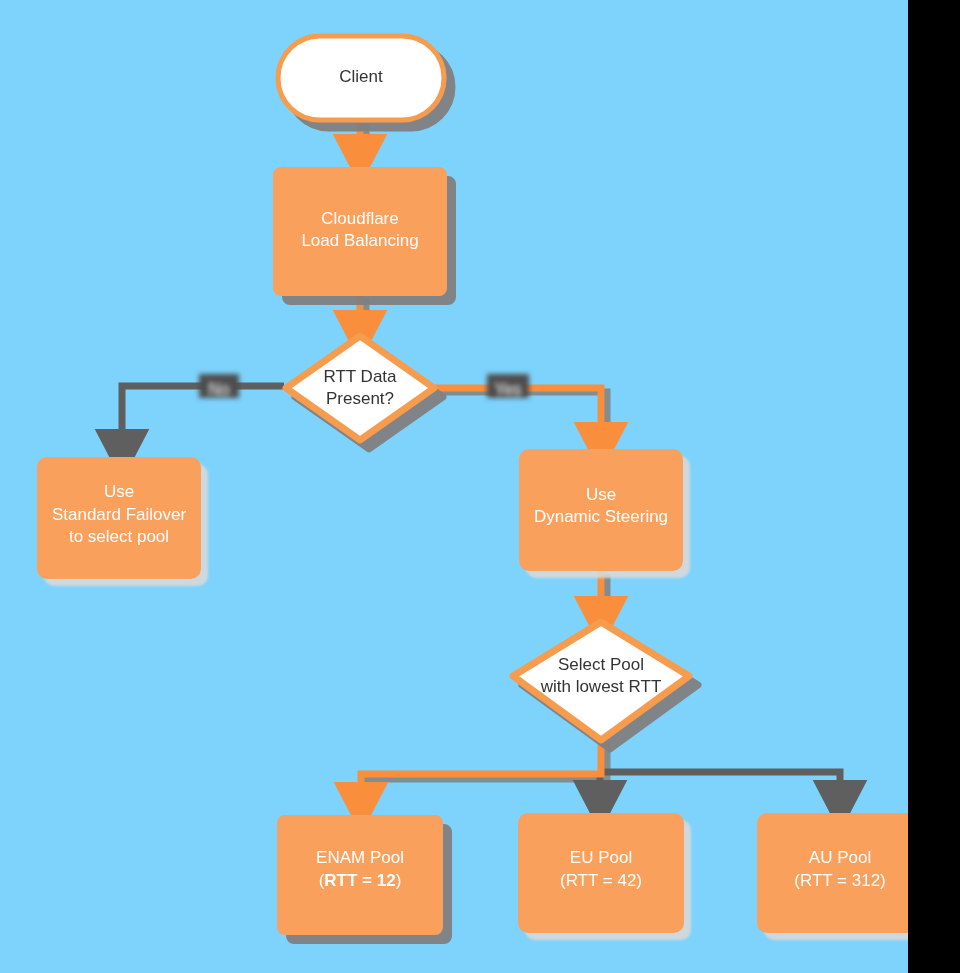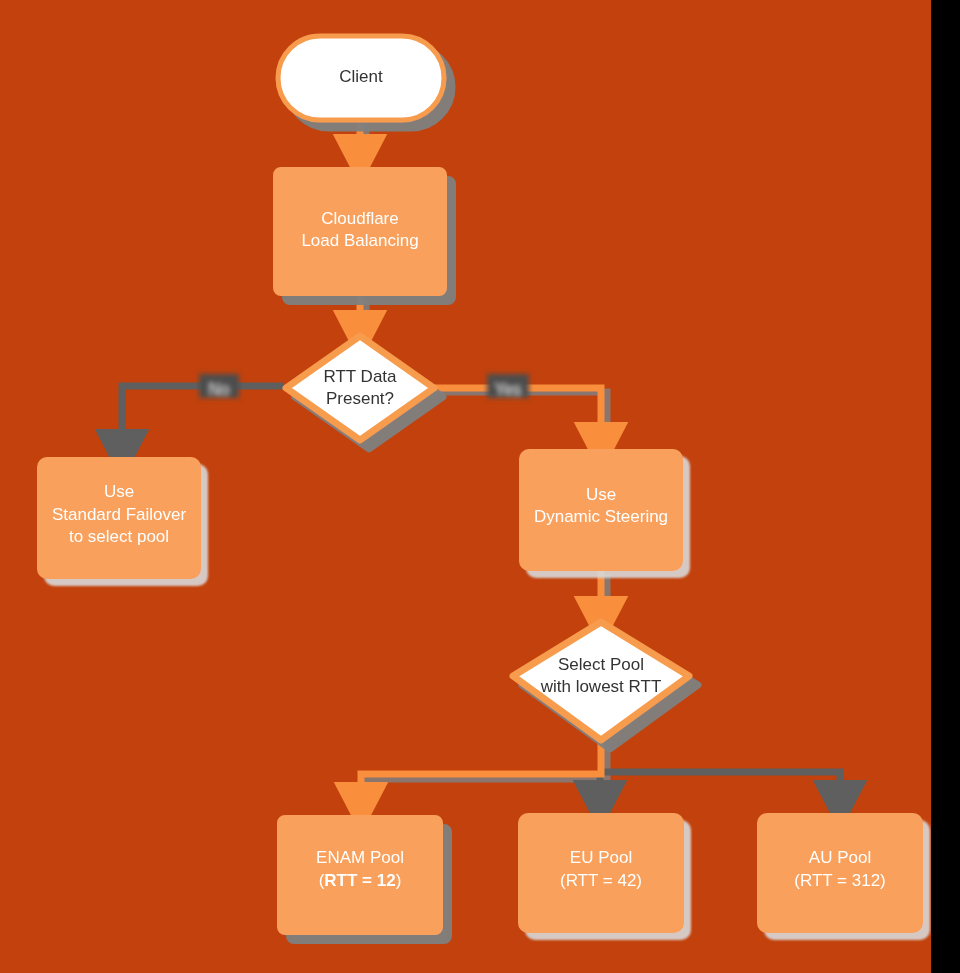--- a/index.html
+++ b/index.html
@@ -4,24 +4,23 @@
 <style>
   html, body {
     margin: 0;
     padding: 0;
     background: #000000;
   }
   #diagram-root {
     position: relative;
     width: 908px;
     height: 973px;
-    background: #c2410c;
+    background: #7dd3fc;
     font-family: "Liberation Sans", sans-serif;
     overflow: hidden;
-    padding-left: 23px;
   }
   svg.flow-canvas {
     position: absolute;
     left: 0;
     top: 0;
     width: 960px;
     height: 973px;
     display: block;
   }
   .node-text {

